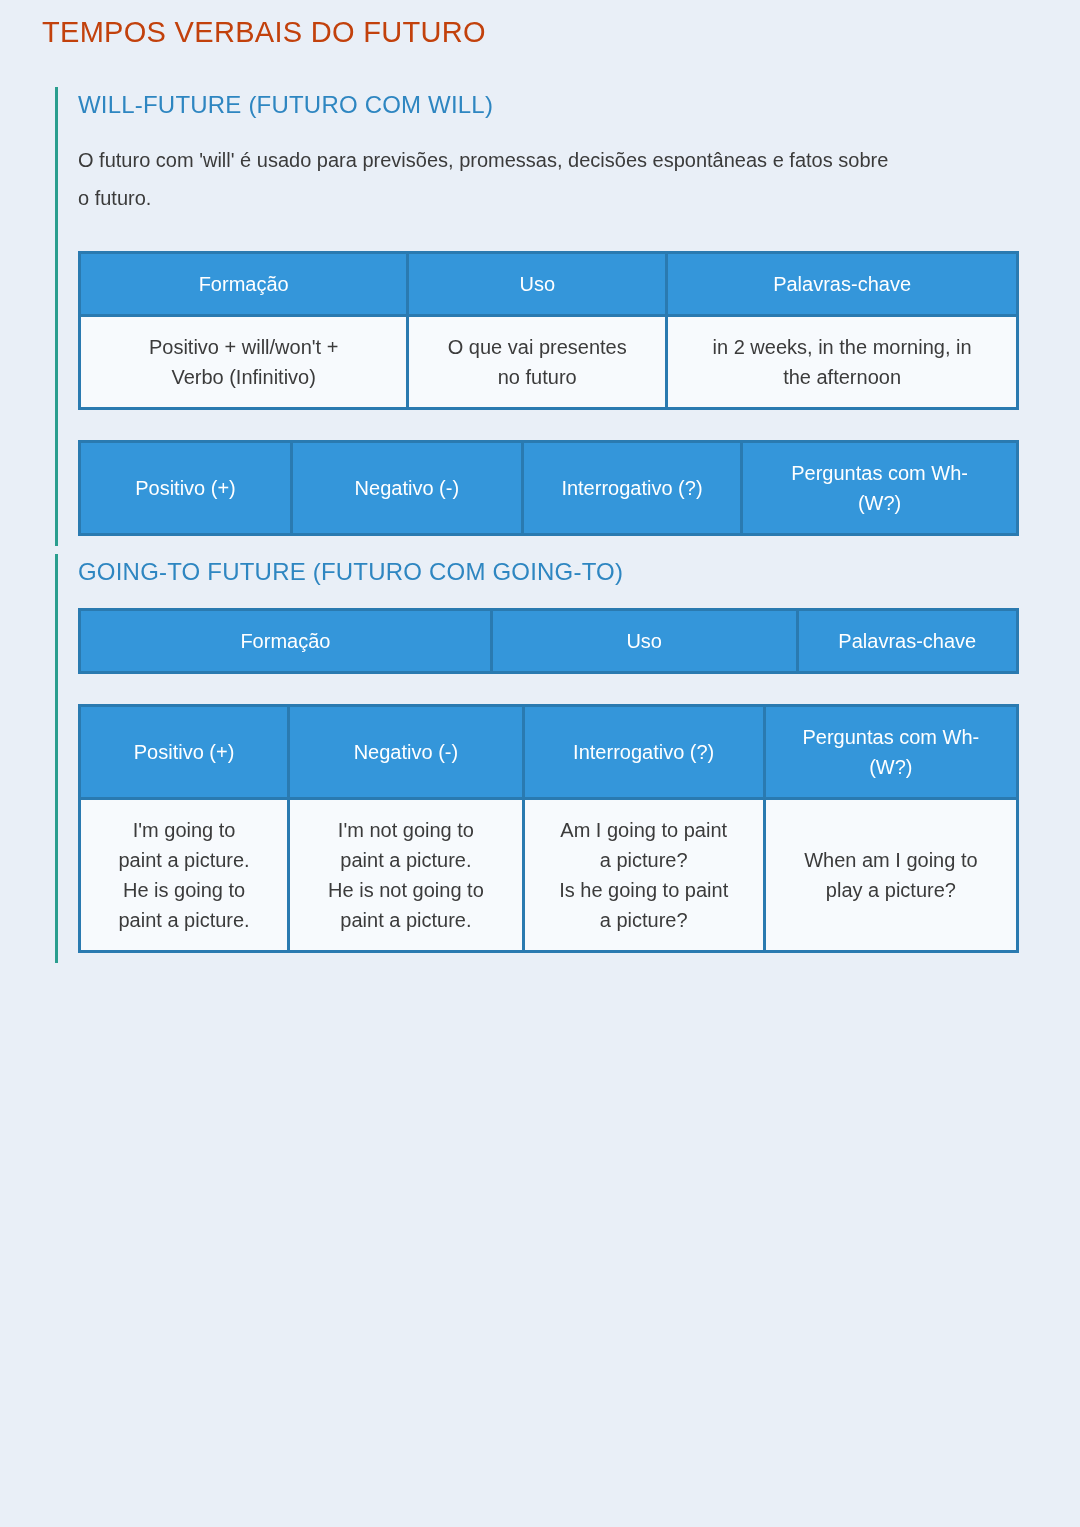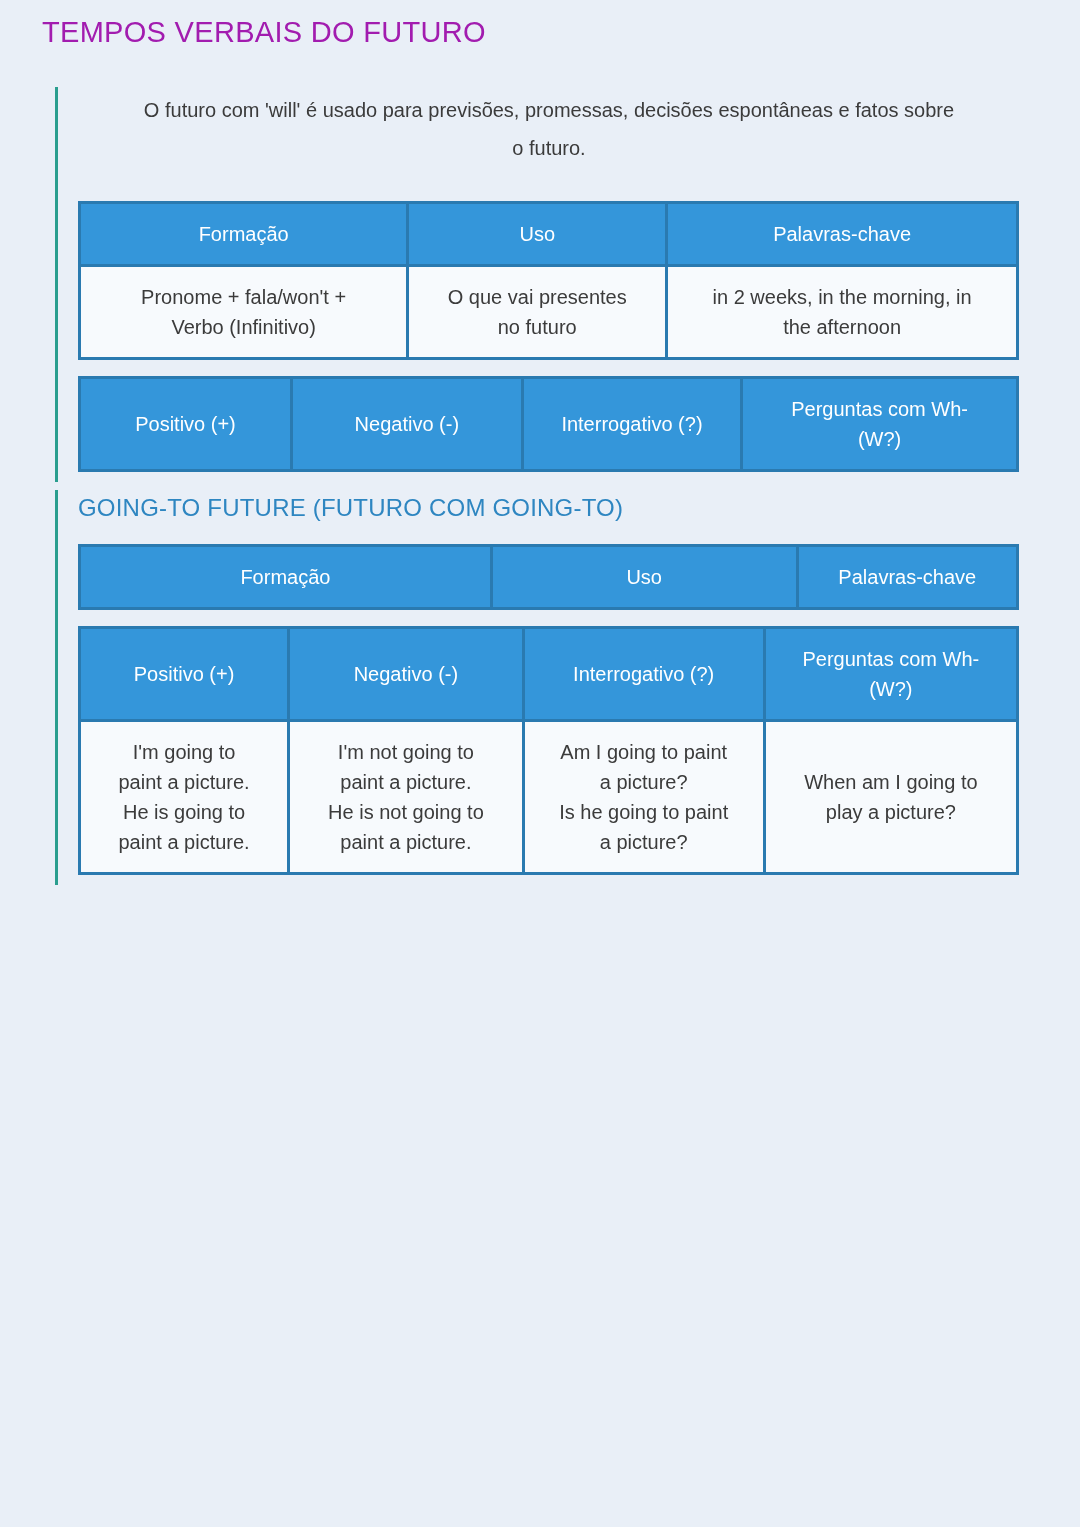--- a/index.html
+++ b/index.html
@@ -9,21 +9,21 @@
     height: 1527px;
     background: #e9eff7;
     overflow: hidden;
     font-family: "Liberation Sans", "DejaVu Sans", sans-serif;
     color: #3b3b3b;
   }
   .page-title {
     margin: 16px 1px 0 42px;
     font-size: 29px;
     font-weight: 400;
-    color: #a21caf;
+    color: #c2410c;
     letter-spacing: 0.3px;
   }
   .section {
     margin: 38px 60px 0 55px;
     border-left: 3px solid #2a9e8f;
     padding: 4px 0 10px 20px;
   }
   .section + .section { margin-top: 8px; }
   .section-heading {
     margin: 0 0 22px 0;
@@ -32,28 +32,27 @@
     color: #2e86c1;
     letter-spacing: 0.2px;
   }
   .section-description {
     margin: 0 0 34px 0;
     font-size: 20px;
     line-height: 1.9;
     color: #3b3b3b;
     white-space: pre-line;
     max-width: 945px;
-    text-align: center;
   }
   table.grid {
     border-collapse: collapse;
     width: 941px;
     table-layout: fixed;
   }
-  table.grid.first { margin-bottom: 16px; border-radius: 9px; }
+  table.grid.first { margin-bottom: 30px; border-radius: 9px; }
   table.grid th {
     background: #3496da;
     color: #ffffff;
     font-weight: 400;
     font-size: 20px;
     line-height: 1.5;
     padding: 15px 10px;
     border: 3px solid #2a7ab0;
     text-align: center;
     white-space: pre-line;
@@ -69,37 +68,38 @@
     vertical-align: middle;
     white-space: pre-line;
   }
 </style>
 </head>
 <body>
 
 <h1 class="page-title">TEMPOS VERBAIS DO FUTURO</h1>
 
 <div class="section">
+  <h2 class="section-heading">WILL-FUTURE (FUTURO COM WILL)</h2>
   <p class="section-description">O futuro com 'will' é usado para previsões, promessas, decisões espontâneas e fatos sobre
 o futuro.</p>
 
   <table class="grid first">
     <colgroup>
       <col style="width:35%">
         <col style="width:27.6%">
         <col style="width:37.4%">
     </colgroup>
     <tbody>
       <tr>
         <th>Formação</th>
         <th>Uso</th>
         <th>Palavras-chave</th>
       </tr>
       <tr>
-        <td>Pronome + fala/won't +
+        <td>Positivo + will/won't +
 Verbo (Infinitivo)</td>
         <td>O que vai presentes
 no futuro</td>
         <td>in 2 weeks, in the morning, in
 the afternoon</td>
       </tr>
     </tbody>
   </table>
 
   <table class="grid">

